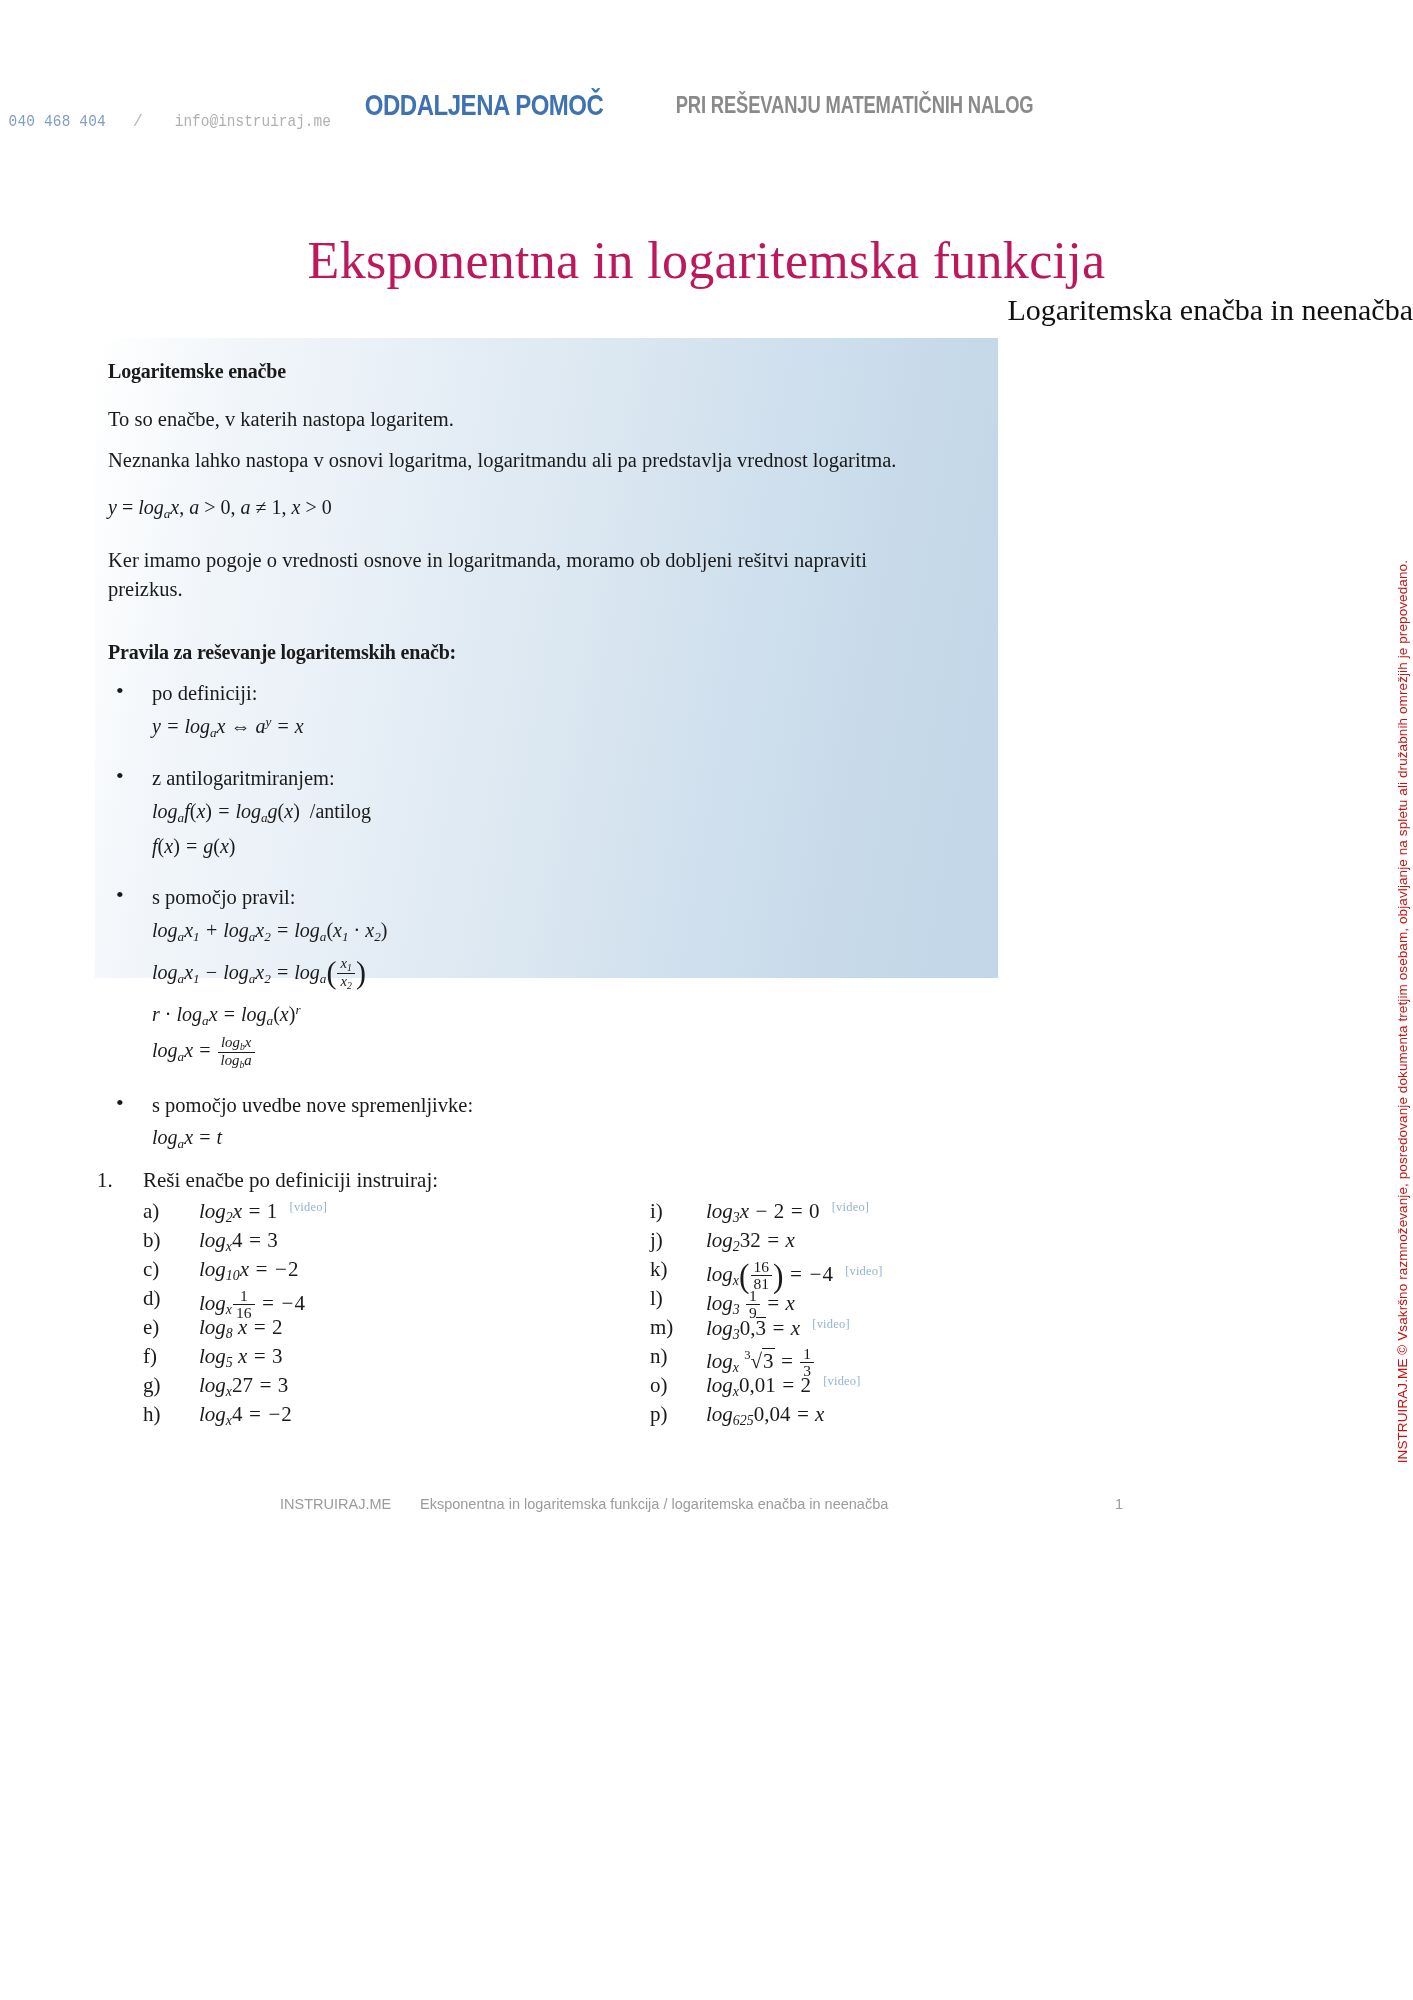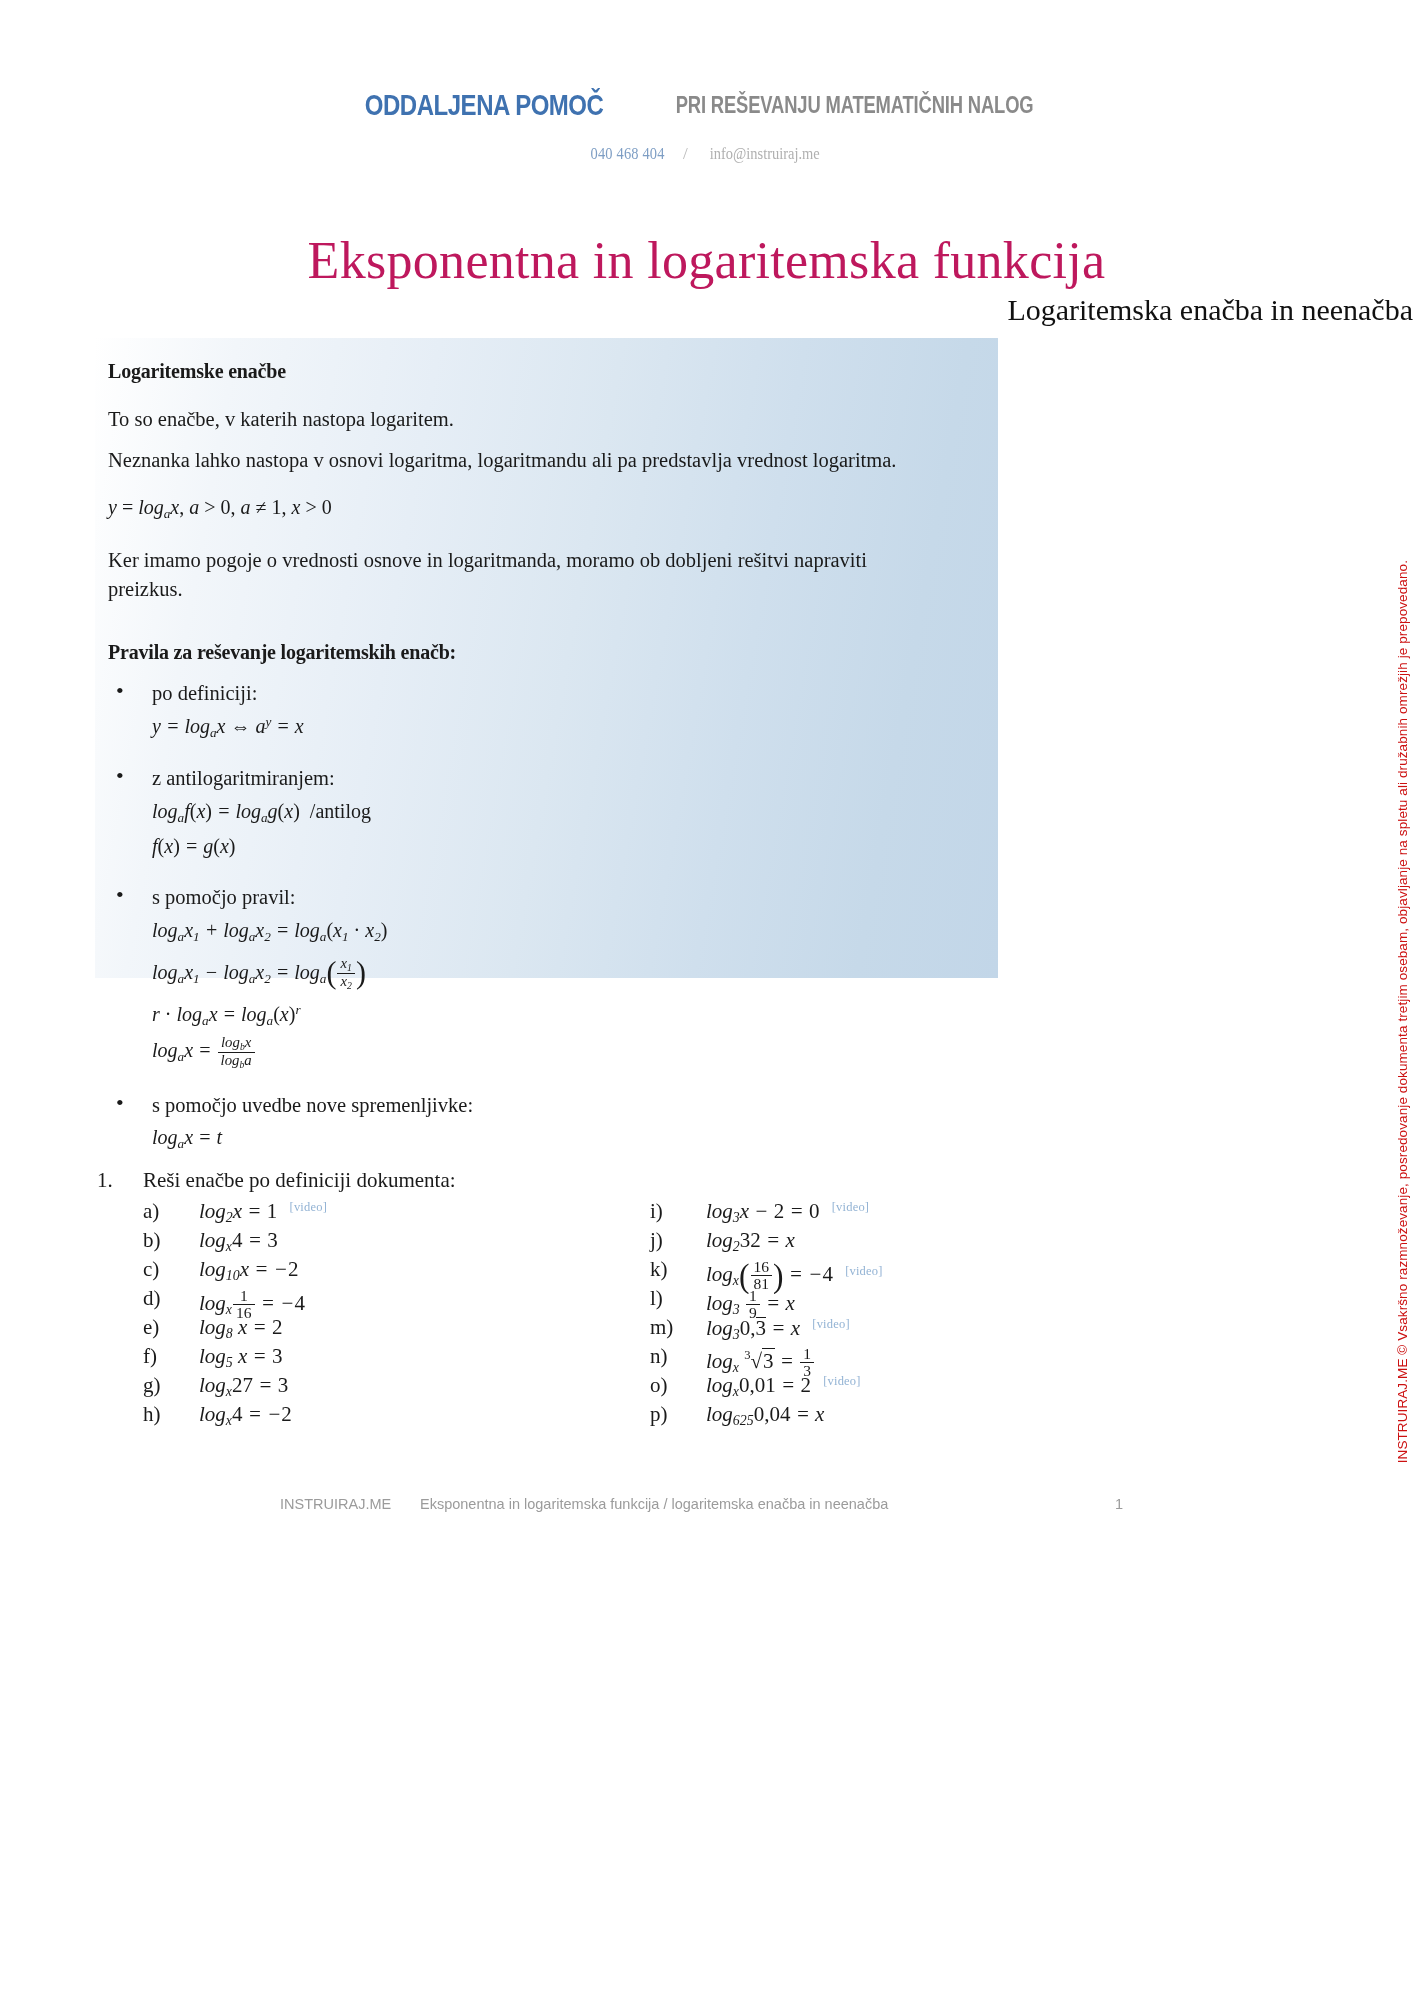--- a/index.html
+++ b/index.html
@@ -43,26 +43,25 @@
     letter-spacing: -0.2px;
     color: #8a8a8a;
     transform: scaleX(0.80);
     display: inline-block;
     transform-origin: center;
     vertical-align: middle;
     margin-left: -6px;
   }
   .contact-bar {
     position: absolute;
-    top: 144px;
+    top: 112px;
     left: 0;
     width: 1413px;
-    text-align: center;
     white-space: nowrap;
-    font-family: Liberation Serif, serif;
+    font-family: Liberation Mono, monospace;
     font-size: 17px;
   }
   .contact-phone {
     color: #7e9ec4;
     transform: scaleX(0.85);
     display: inline-block;
     letter-spacing: 0.2px;
   }
   .contact-sep {
     color: #b9b9b9;
@@ -371,21 +370,21 @@
       </li>
 
     </ul>
   </div>
 </div>
 
 <div class="exercises">
 
   <div class="ex-head">
     <span class="ex-num">1.</span>
-    <span>Reši enačbe po definiciji dokumenta:</span>
+    <span>Reši enačbe po definiciji instruiraj:</span>
   </div>
 
   <div class="ex-cols">
 
     <div class="ex-col left">
 
       <div class="ex-item">
         <span class="ex-letter">a)</span>
         <span class="ex-eq"><span class="mi">log</span><sub>2</sub><span class="mi">x</span> = <span class="mup">1</span></span>
         <span class="vid">[video]</span>

